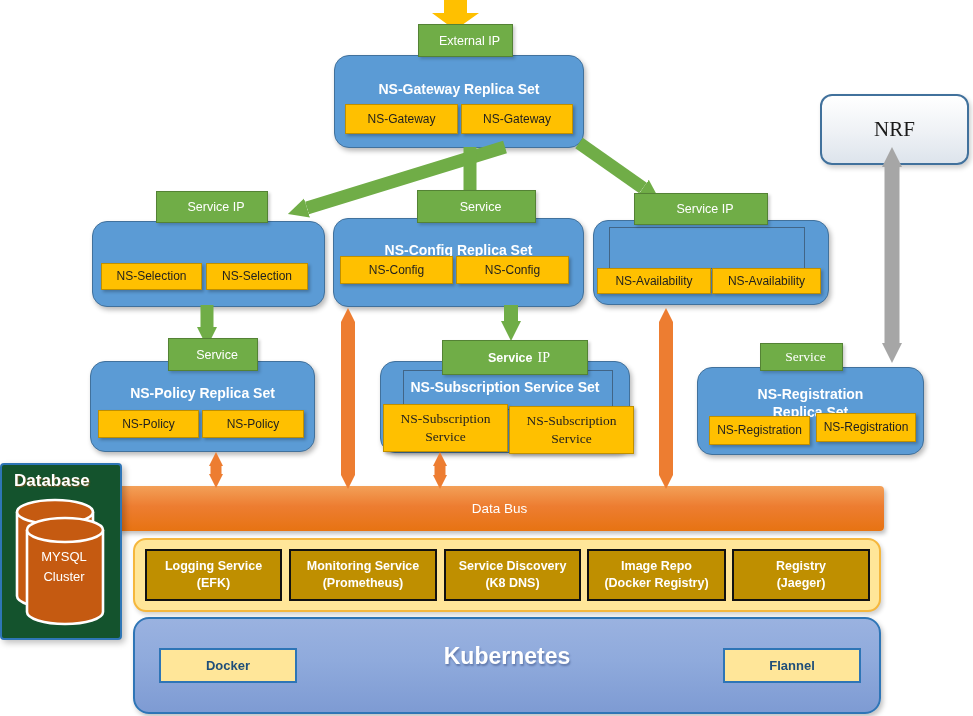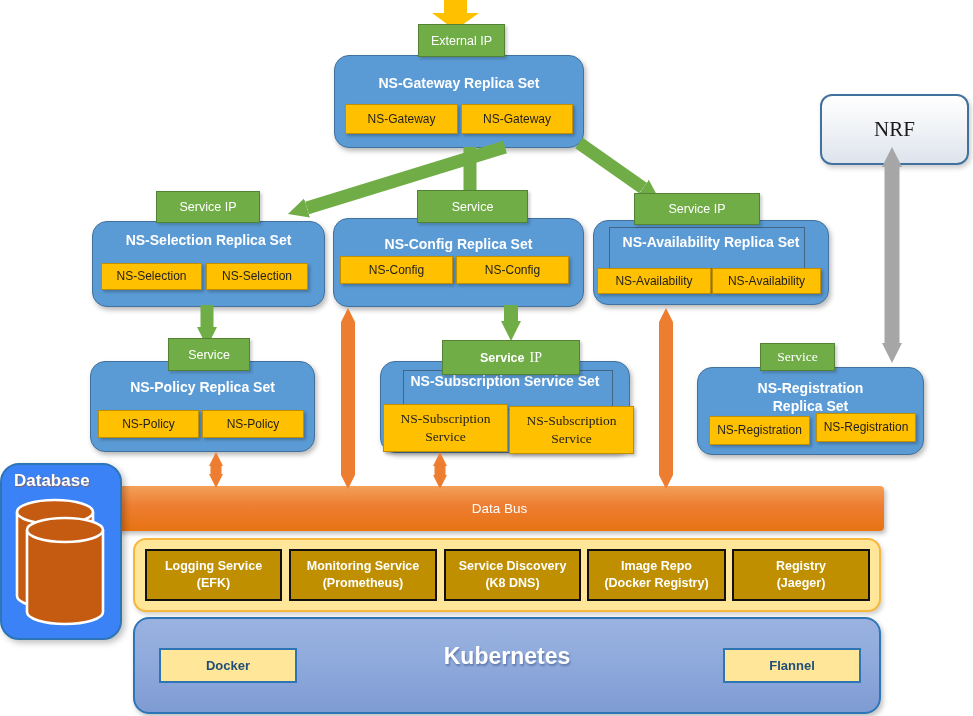--- a/index.html
+++ b/index.html
@@ -4,45 +4,45 @@
 <style>
   html,body{margin:0;padding:0;background:#fff;}
   .canvas{position:relative;width:973px;height:716px;background:#fff;overflow:hidden;
           font-family:"Liberation Sans",sans-serif;}
   .abs{position:absolute;}
   .serif{font-family:"Liberation Serif",serif;}
 
   
   .rset{position:absolute;background:#5B9BD5;border:1.6px solid #41719C;border-radius:15px;
         box-shadow:2px 3px 5px rgba(0,0,0,.28);z-index:3;}
-  .rset-title{position:absolute;left:0;right:0;margin:6px auto;text-align:center;color:#fff;
+  .rset-title{position:absolute;left:0;right:0;margin:12px auto;text-align:center;color:#fff;
         font-weight:bold;font-size:14px;line-height:1.25;}
   .inner-outline{position:absolute;border:1.5px solid rgba(52,72,94,.65);z-index:0;}
   .pod{position:absolute;background:#FFC000;border:1.6px solid #BF8F00;color:#1f1f1f;
         font-size:12px;display:flex;align-items:center;justify-content:center;text-align:center;
         box-shadow:2px 2px 3px rgba(0,0,0,.25);line-height:1.35;}
 
   
   .glabel{position:absolute;background:#70AD47;border:1.4px solid #548235;color:#fff;
         font-size:12.5px;display:flex;align-items:center;justify-content:center;z-index:5;
-        box-shadow:2px 2px 3px rgba(0,0,0,.2);}
+        box-shadow:2px 2px 3px rgba(0,0,0,.2);padding-left:8px;}
 
   
   .nrf{position:absolute;background:linear-gradient(180deg,#ffffff,#eef1f5 55%,#dde4ec);
         border:2px solid #41719C;border-radius:12px;display:flex;align-items:center;
         justify-content:center;color:#1a1a1a;font-size:21px;z-index:3;
         box-shadow:2px 3px 5px rgba(0,0,0,.2);}
 
   
   .bus{position:absolute;background:linear-gradient(180deg,#f3a058,#ED7D31 45%,#e77312);
         border-radius:4px;z-index:2;display:flex;align-items:center;justify-content:center;
         color:#fff;font-size:13.5px;box-shadow:2px 3px 4px rgba(0,0,0,.25);}
 
   
-  .dbpanel{position:absolute;background:#3b82f6;border:2.5px solid #2E75B6;border-radius:19px;
+  .dbpanel{position:absolute;background:#14532d;border:2.5px solid #2E75B6;border-radius:4px;
         z-index:6;box-shadow:3px 3px 6px rgba(0,0,0,.25);}
   .dbtitle{position:absolute;left:12px;top:6px;color:#fff;font-weight:bold;font-size:17px;
         text-shadow:1px 1px 1px rgba(160,80,20,.6);}
   .dbtext{position:absolute;color:#fff;font-size:13px;text-align:center;line-height:1.55;}
 
   
   .svcbar{position:absolute;background:#FFE699;border:2.5px solid #F5B73D;border-radius:13px;
         z-index:2;box-shadow:2px 3px 4px rgba(0,0,0,.18);}
   .svcbox{position:absolute;background:#BF8F00;border:2px solid #111;color:#fff;font-size:12.5px;
         font-weight:bold;display:flex;align-items:center;justify-content:center;text-align:center;
@@ -119,34 +119,32 @@
     <span>NRF</span>
   </div>
 
   <div class="rset" style="left:334px;top:55px;width:248px;height:91px">
     <div class="rset-title" style="top:13px">NS-Gateway Replica Set</div>
     <div class="pod" style="left:10px;top:48px;width:111px;height:28px">NS-Gateway</div>
     <div class="pod" style="left:126px;top:48px;width:110px;height:28px">NS-Gateway</div>
   </div>
 
   <div class="rset" style="left:92px;top:221px;width:231px;height:84px">
-    <div class="rset-title" style="top:4px;width:178px">NS-Selection Replica Set</div>
     <div class="pod" style="left:8px;top:41px;width:99px;height:25px">NS-Selection</div>
     <div class="pod" style="left:113px;top:41px;width:100px;height:25px">NS-Selection</div>
   </div>
 
   <div class="rset" style="left:333px;top:218px;width:249px;height:87px">
     <div class="rset-title" style="top:11px">NS-Config Replica Set</div>
     <div class="pod" style="left:6px;top:37px;width:111px;height:26px">NS-Config</div>
     <div class="pod" style="left:122px;top:37px;width:111px;height:26px">NS-Config</div>
   </div>
 
   <div class="rset" style="left:593px;top:220px;width:234px;height:83px">
     <div class="inner-outline" style="left:15px;top:6px;width:194px;height:40px"></div>
-    <div class="rset-title" style="top:7px;width:196px">NS-Availability Replica Set</div>
     <div class="pod" style="left:3px;top:47px;width:112px;height:24px">NS-Availability</div>
     <div class="pod" style="left:118px;top:47px;width:107px;height:24px">NS-Availability</div>
   </div>
 
   <div class="rset" style="left:90px;top:361px;width:223px;height:89px">
     <div class="rset-title" style="top:11px">NS-Policy Replica Set</div>
     <div class="pod" style="left:7px;top:48px;width:99px;height:26px">NS-Policy</div>
     <div class="pod" style="left:111px;top:48px;width:100px;height:26px">NS-Policy</div>
   </div>
 
@@ -168,20 +166,21 @@
   </div>
 
   <div class="dbpanel" style="left:0px;top:463px;width:118px;height:173px">
     <div class="dbtitle">Database</div>
     <svg class="abs" style="left:6px;top:33px" width="106" height="132" viewBox="0 0 106 132">
       <path d="M9,14 L9,98 A38,12 0 0 0 85,98 L85,14" fill="#C55A11" stroke="#fff" stroke-width="2.6"></path>
       <ellipse cx="47" cy="14" rx="38" ry="12" fill="#C55A11" stroke="#fff" stroke-width="2.6"></ellipse>
       <path d="M19,32 L19,114 A38,12 0 0 0 95,114 L95,32" fill="#C55A11" stroke="#fff" stroke-width="2.6"></path>
       <ellipse cx="57" cy="32" rx="38" ry="12" fill="#C55A11" stroke="#fff" stroke-width="2.6"></ellipse>
     </svg>
+    <div class="dbtext" style="left:22px;top:82px;width:80px">MYSQL Cluster</div>
   </div>
 
   <div class="svcbar" style="left:133px;top:538px;width:744px;height:70px">
     <div class="svcbox" style="left:10px;top:9px;width:133px;height:48px">
       <span><span>Logging Service</span><br><span>(EFK)</span></span>
     </div>
     <div class="svcbox" style="left:154px;top:9px;width:144px;height:48px">
       <span><span>Monitoring Service</span><br><span>(Prometheus)</span></span>
     </div>
     <div class="svcbox" style="left:309px;top:9px;width:133px;height:48px">

